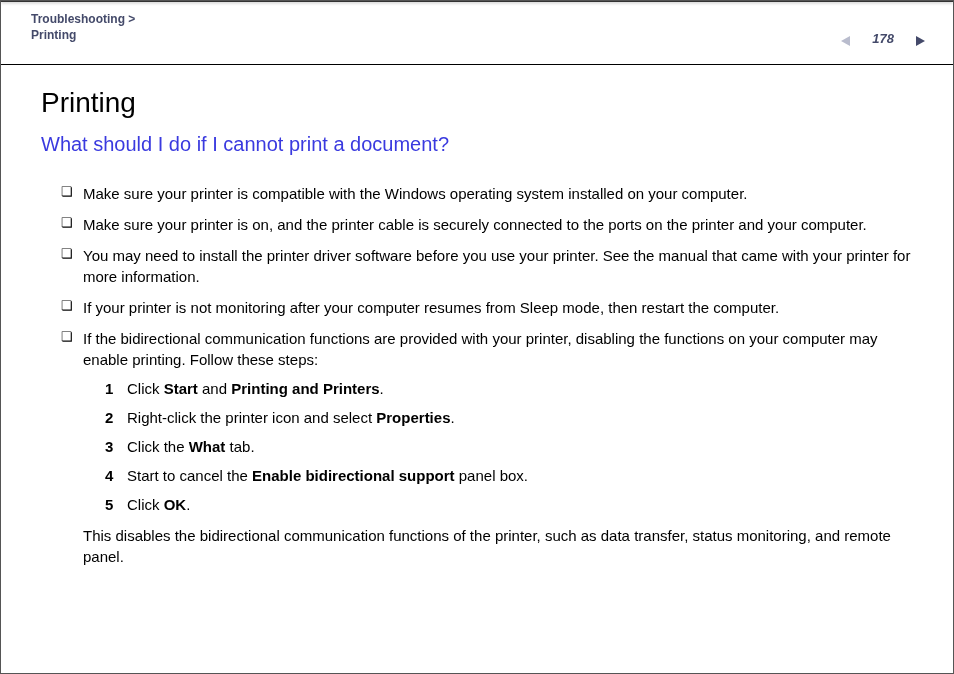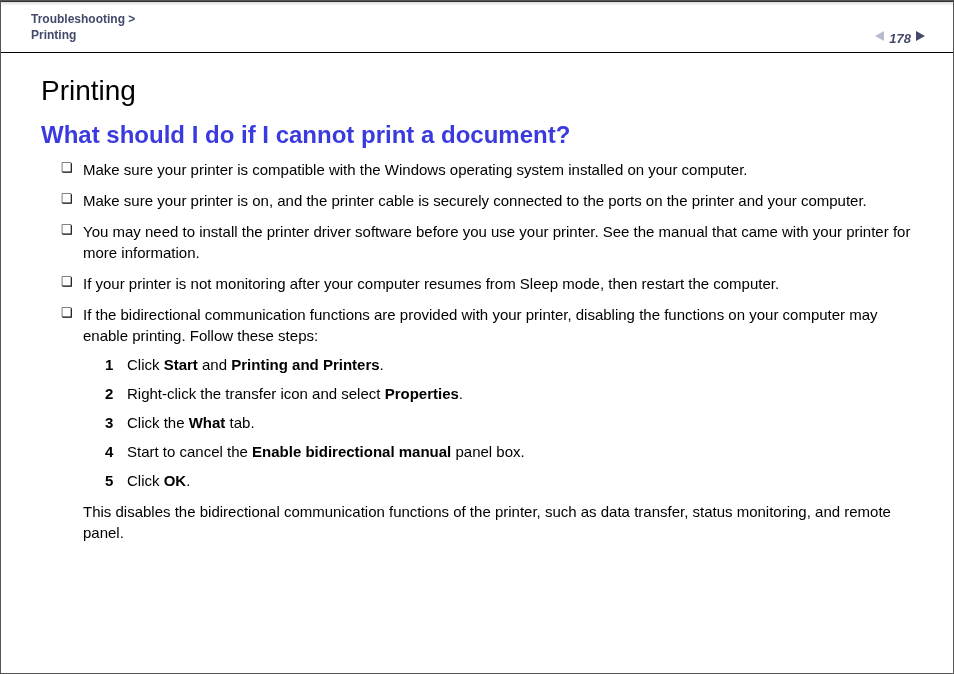--- a/index.html
+++ b/index.html
@@ -1,26 +1,26 @@
 <!DOCTYPE html>
 <html><head>
 <meta charset="utf-8">
 <style>
   *{box-sizing:border-box;margin:0;padding:0}
   body{font-family:Arial,Helvetica,sans-serif;font-size:15px;color:#000;background:#fff;width:954px;height:674px;position:relative;border:1px solid #555}
-  .hdr{position:relative;padding:10px 30px 0 30px;height:52px;border-bottom:1px solid #000}
+  .hdr{position:relative;padding:10px 30px 0 30px;height:64px;border-bottom:1px solid #000}
   .n-line{position:absolute;left:0;right:0;top:0;border-top:1px solid #333;box-shadow:0 1px 3px rgba(0,0,0,.4)}
   .bc{font-size:12px;color:#444a6a;font-weight:bold;line-height:1.35}
-  .pg-wrap{position:absolute;right:28px;top:30px;display:flex;align-items:flex-start;gap:5px;color:#444a6a}
+  .pg-wrap{position:absolute;right:28px;top:30px;display:flex;align-items:flex-end;gap:22px;color:#444a6a}
   .tri-l{width:0;height:0;border-top:5px solid transparent;border-bottom:5px solid transparent;border-right:9px solid #b9bccd}
   .tri-r{width:0;height:0;border-top:5px solid transparent;border-bottom:5px solid transparent;border-left:9px solid #444a6a}
   .pg{font-style:italic;font-weight:bold;font-size:13px}
   .content{padding:22px 30px 30px 40px}
   h1{font-size:28px;font-weight:normal;margin-bottom:14px}
-  h2{font-size:24px;font-weight:bold;color:#3a3adf;margin-bottom:10px}
+  h2{font-size:20px;font-weight:normal;color:#3a3adf;margin-bottom:27px}
   ul.b{list-style:none;margin-left:20px}
   ul.b>li{position:relative;padding-left:22px;margin-bottom:10px;line-height:1.4}
   ul.b>li::before{content:"❏";position:absolute;left:0;top:0;font-size:13px}
   ol{list-style:none;margin:8px 0 8px 22px}
   ol>li{position:relative;padding-left:22px;margin-bottom:8px;line-height:1.4}
   ol>li .num{position:absolute;left:0;top:0;font-weight:bold}
   .after{margin-top:10px;line-height:1.4}
 </style>
 </head>
 <body>
@@ -44,21 +44,21 @@
 
   <ul class="b">
     <li>Make sure your printer is compatible with the Windows operating system installed on your computer.</li>
     <li>Make sure your printer is on, and the printer cable is securely connected to the ports on the printer and your computer.</li>
     <li>You may need to install the printer driver software before you use your printer. See the manual that came with your printer for more information.</li>
     <li>If your printer is not monitoring after your computer resumes from Sleep mode, then restart the computer.</li>
     <li>
       <span>If the bidirectional communication functions are provided with your printer, disabling the functions on your computer may enable printing. Follow these steps:</span>
       <ol>
         <li><span class="num">1</span><span>Click </span><b>Start</b><span> and </span><b>Printing and Printers</b><span>.</span></li>
-        <li><span class="num">2</span><span>Right-click the transfer icon and select </span><b>Properties</b><span>.</span></li>
+        <li><span class="num">2</span><span>Right-click the printer icon and select </span><b>Properties</b><span>.</span></li>
         <li><span class="num">3</span><span>Click the </span><b>What</b><span> tab.</span></li>
-        <li><span class="num">4</span><span>Start to cancel the </span><b>Enable bidirectional manual</b><span> panel box.</span></li>
+        <li><span class="num">4</span><span>Start to cancel the </span><b>Enable bidirectional support</b><span> panel box.</span></li>
         <li><span class="num">5</span><span>Click </span><b>OK</b><span>.</span></li>
       </ol>
       <div class="after">This disables the bidirectional communication functions of the printer, such as data transfer, status monitoring, and remote panel.</div>
     </li>
   </ul>
 </div>
 
 </body></html>

